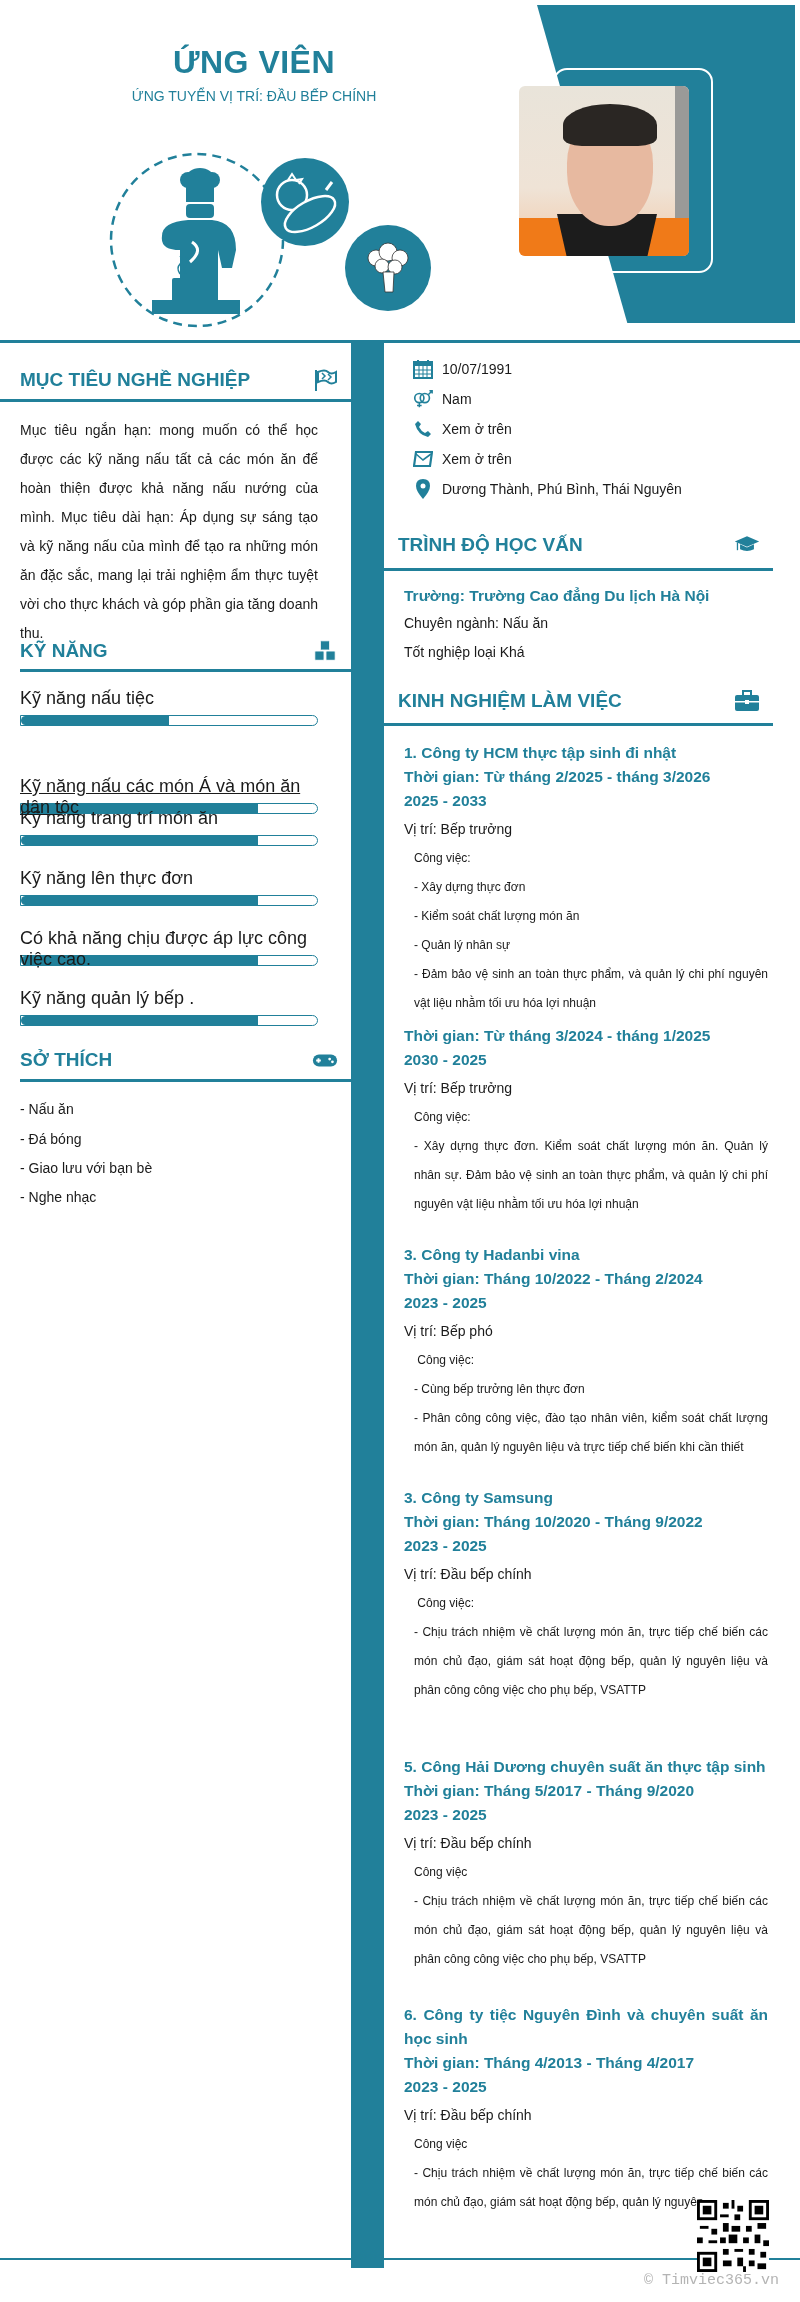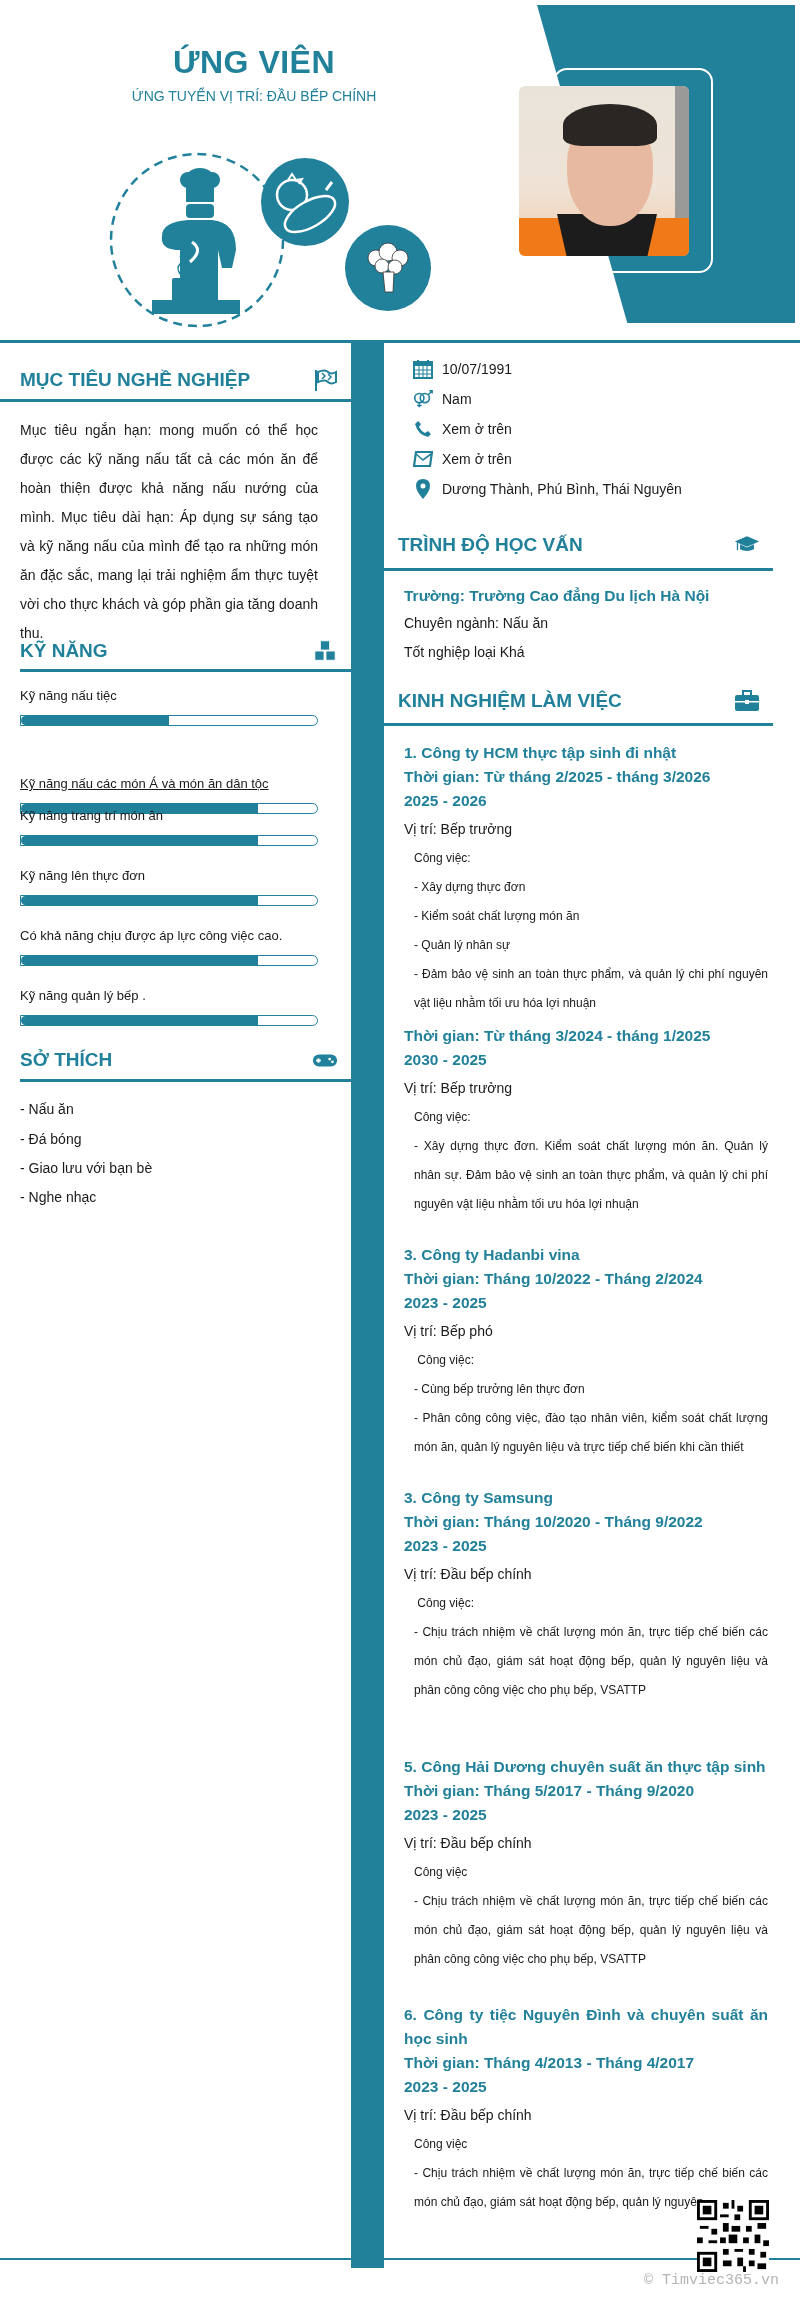--- a/index.html
+++ b/index.html
@@ -20,21 +20,21 @@
 
   #vbar { position: absolute; left: 351px; top: 342px; width: 33px; height: 1926px; background: #21809a; }
   #footline { position: absolute; left: 0; top: 2258px; width: 800px; height: 2px; background: #21809a; }
 
   .sec-head { position: absolute; display: flex; justify-content: space-between; align-items: center; height: 30px; }
   .sec-head .h { font-size: 19px; font-weight: bold; color: #21809a; }
   .sec-head .ic { width: 26px; height: 24px; display: flex; align-items: center; justify-content: center; }
   .sec-line { position: absolute; height: 3px; background: #21809a; }
   .para { position: absolute; left: 20px; width: 298px; font-size: 14px; line-height: 29px; text-align: justify; }
   .skill { position: absolute; left: 20px; width: 300px; }
-  .skill .label { font-size: 13px; height: 22px; }
+  .skill .label { font-size: 18px; height: 22px; }
   .skill .bar { margin-top: 5px; width: 298px; height: 11px; border: 1px solid #21809a; border-radius: 0 6px 6px 0; overflow: hidden; background: #fff; }
   .skill .fill { height: 100%; background: #21809a; border-radius: 5px 0 0 5px; }
   .hobby { position: absolute; left: 20px; font-size: 14px; }
 
   .info-row { position: absolute; left: 412px; display: flex; align-items: center; font-size: 14px; height: 22px; }
   .info-row .ic { width: 22px; height: 22px; margin-right: 8px; display: flex; align-items: center; justify-content: center; }
   .edu-name { position: absolute; left: 404px; font-size: 15.5px; font-weight: bold; color: #21809a; }
   .plain { position: absolute; left: 404px; font-size: 14px; }
   .job { position: absolute; left: 404px; width: 364px; }
   .job .jt { font-size: 15.5px; font-weight: bold; color: #21809a; line-height: 24px; }
@@ -260,21 +260,21 @@
           <rect x="1" y="11" width="24" height="1.5" fill="#fff"></rect>
           <rect x="11" y="10" width="4" height="4" fill="#fff"></rect>
         </svg>
       </span>
   </div>
   <div class="sec-line" style="left:384px; top:723px; width:389px;"></div>
 
   <div class="job" style="top:741px;">
     <div class="jt">1. Công ty HCM thực tập sinh đi nhật</div>
     <div class="jt">Thời gian: Từ tháng 2/2025 - tháng 3/2026</div>
-    <div class="jt">2025 - 2026</div>
+    <div class="jt">2025 - 2033</div>
     <div class="pos">Vị trí: Bếp trưởng</div>
     <div class="work">Công việc:</div>
     <div class="work">- Xây dựng thực đơn</div>
     <div class="work">- Kiểm soát chất lượng món ăn</div>
     <div class="work">- Quản lý nhân sự</div>
     <div class="work">- Đảm bảo vệ sinh an toàn thực phẩm, và quản lý chi phí nguyên vật liệu nhằm tối ưu hóa lợi nhuận</div>
   </div>
 
   <div class="job" style="top:1024px;">
     <div class="jt">Thời gian: Từ tháng 3/2024 - tháng 1/2025</div>

